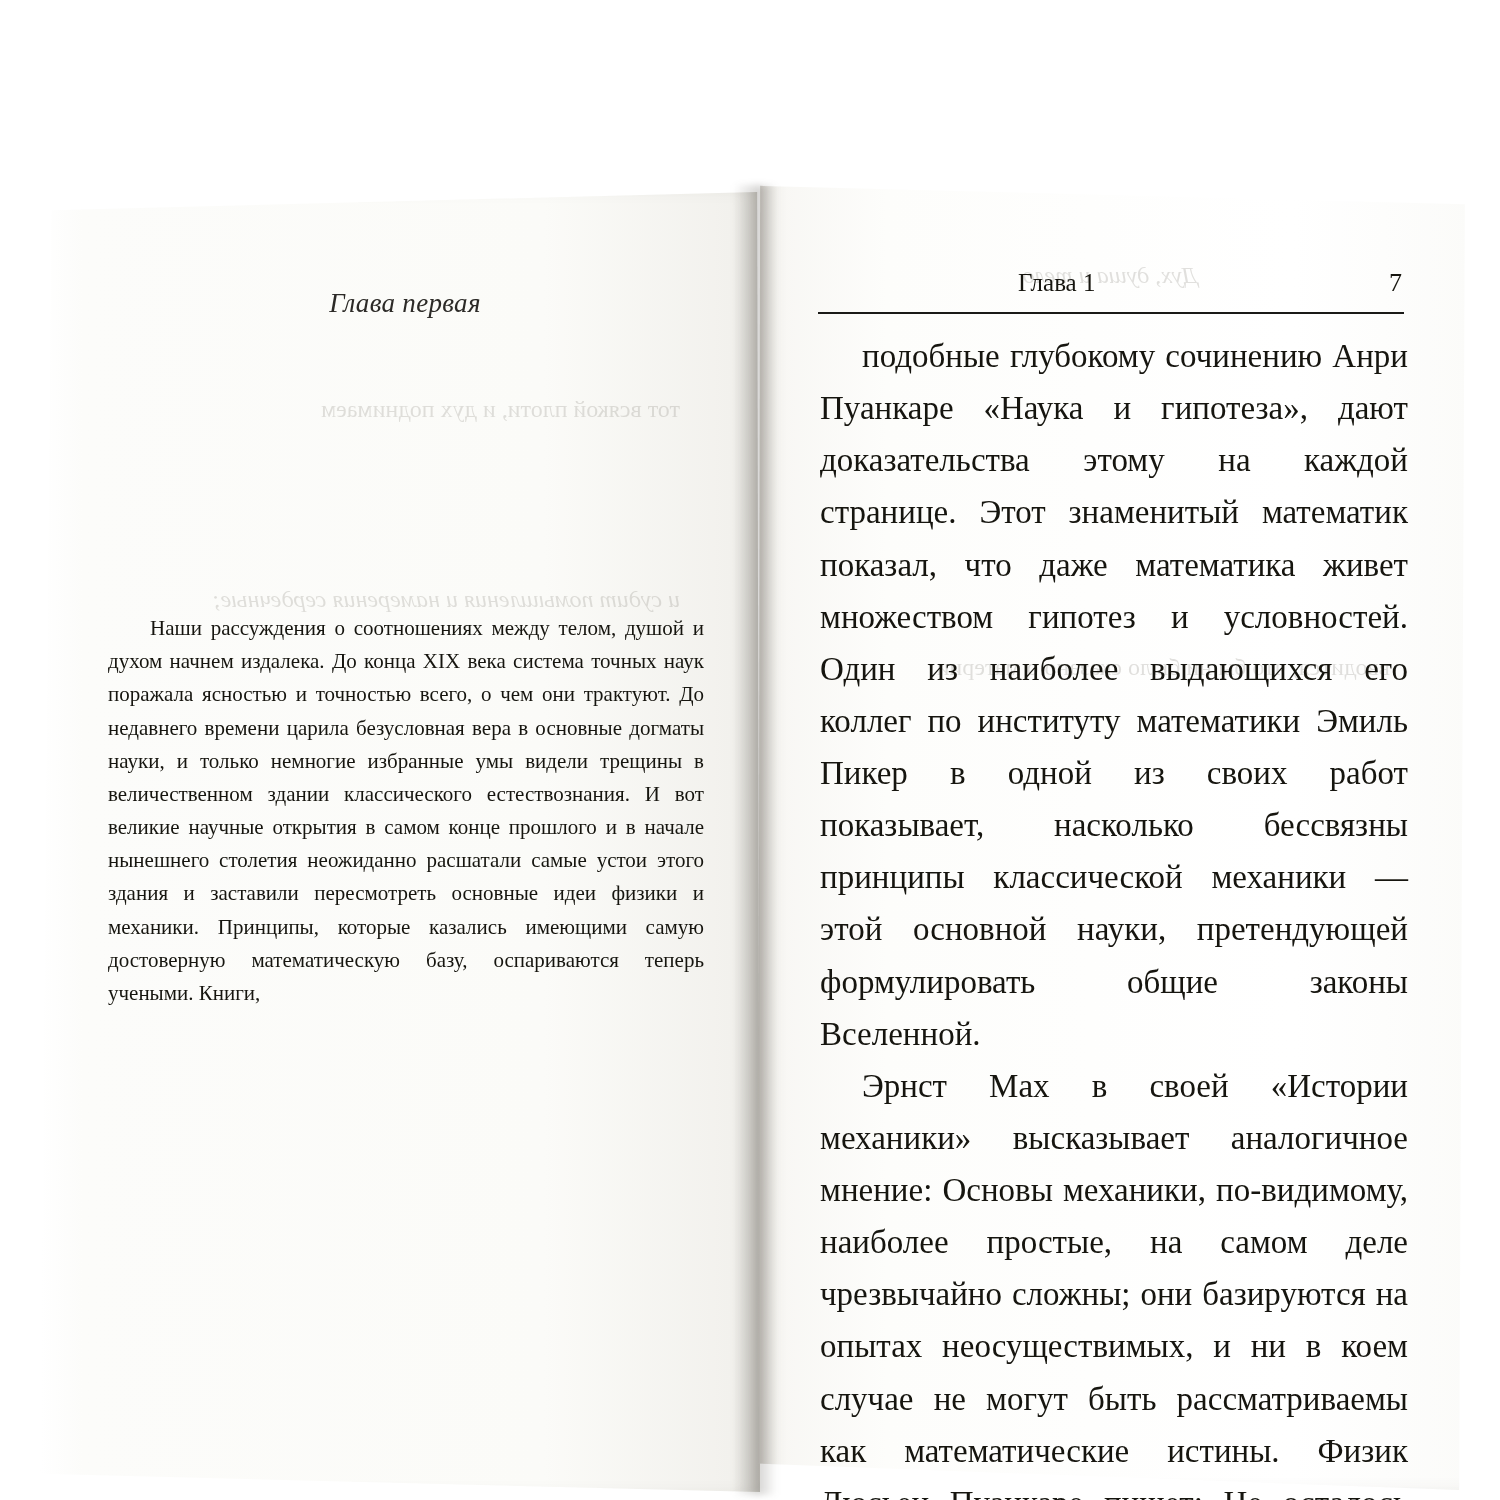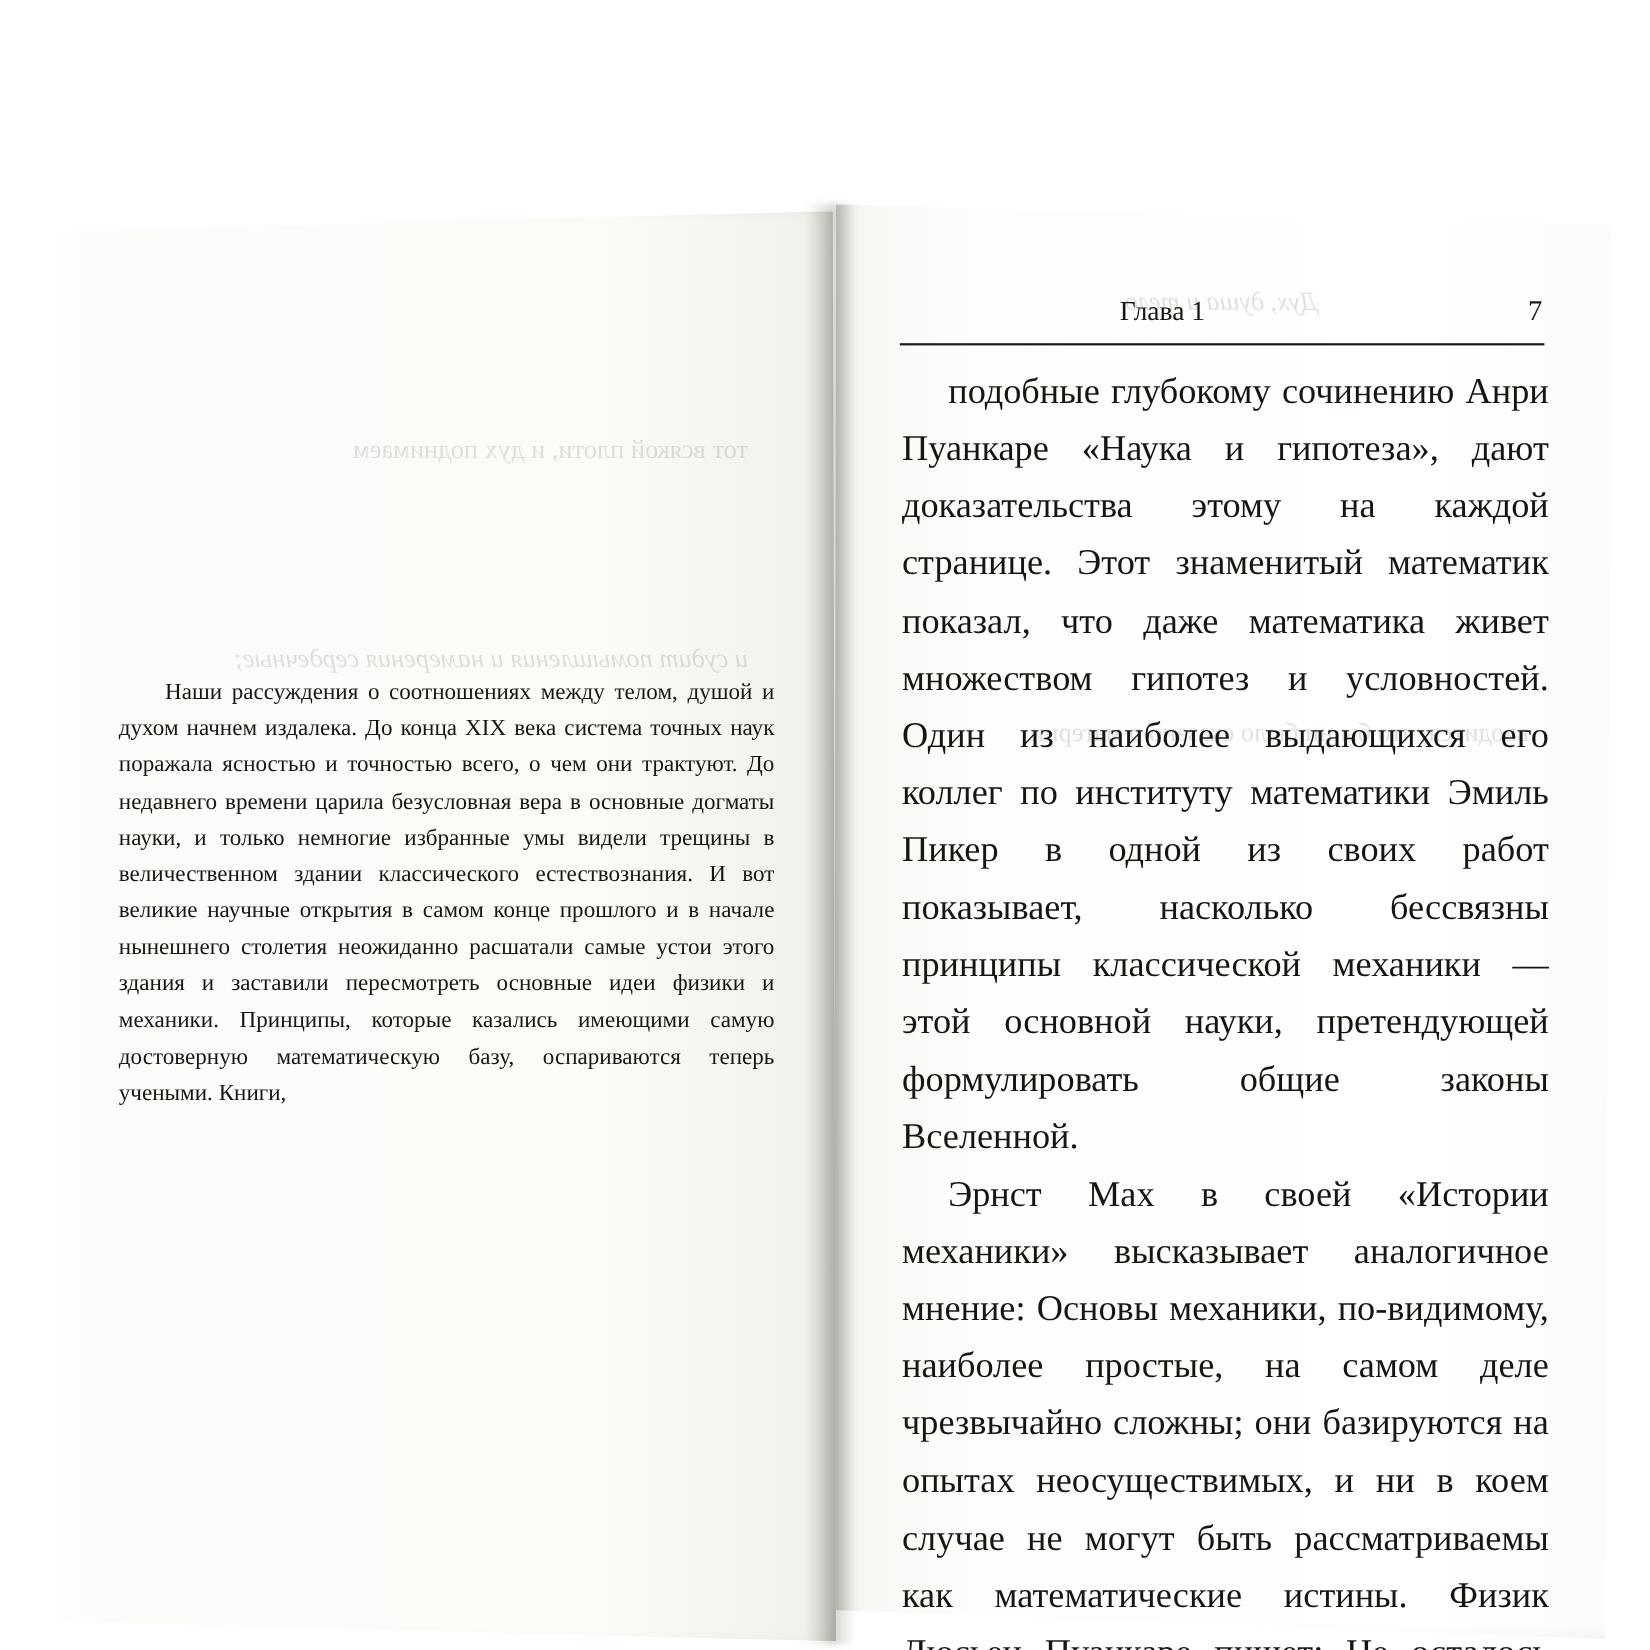--- a/index.html
+++ b/index.html
@@ -170,20 +170,21 @@
   <div class="page page-left"></div>
   <div class="page page-right"></div>
   <div class="gutter"></div>
 
   <div class="showthrough st-a">тот всякой плоти, и дух поднимаем</div>
   <div class="showthrough st-b">и судит помышления и намерения сердечные;</div>
   <div class="showthrough st-c">Дух, душа и тело</div>
   <div class="showthrough st-d">вводится, что бы ни было сказано о материи</div>
 
   <div class="content-left">
+    <div class="chapter-kicker">Глава первая</div>
   </div>
 
   <div class="body-left">
     <p>Наши рассуждения о соотношениях между телом, душой и духом начнем издалека. До конца XIX века система точных наук поражала ясностью и точностью всего, о чем они трактуют. До недавнего времени царила безусловная вера в основные догматы науки, и только немногие избранные умы видели трещины в величественном здании классического естествознания. И вот великие научные открытия в самом конце прошлого и в начале нынешнего столетия неожиданно расшатали самые устои этого здания и заставили пересмотреть основные идеи физики и механики. Принципы, которые казались имеющими самую достоверную математическую базу, оспариваются теперь учеными. Книги,</p>
   </div>
 
   <div class="right-header">
     <span class="run-title">Глава 1</span>
     <span class="folio">7</span>
   </div>

